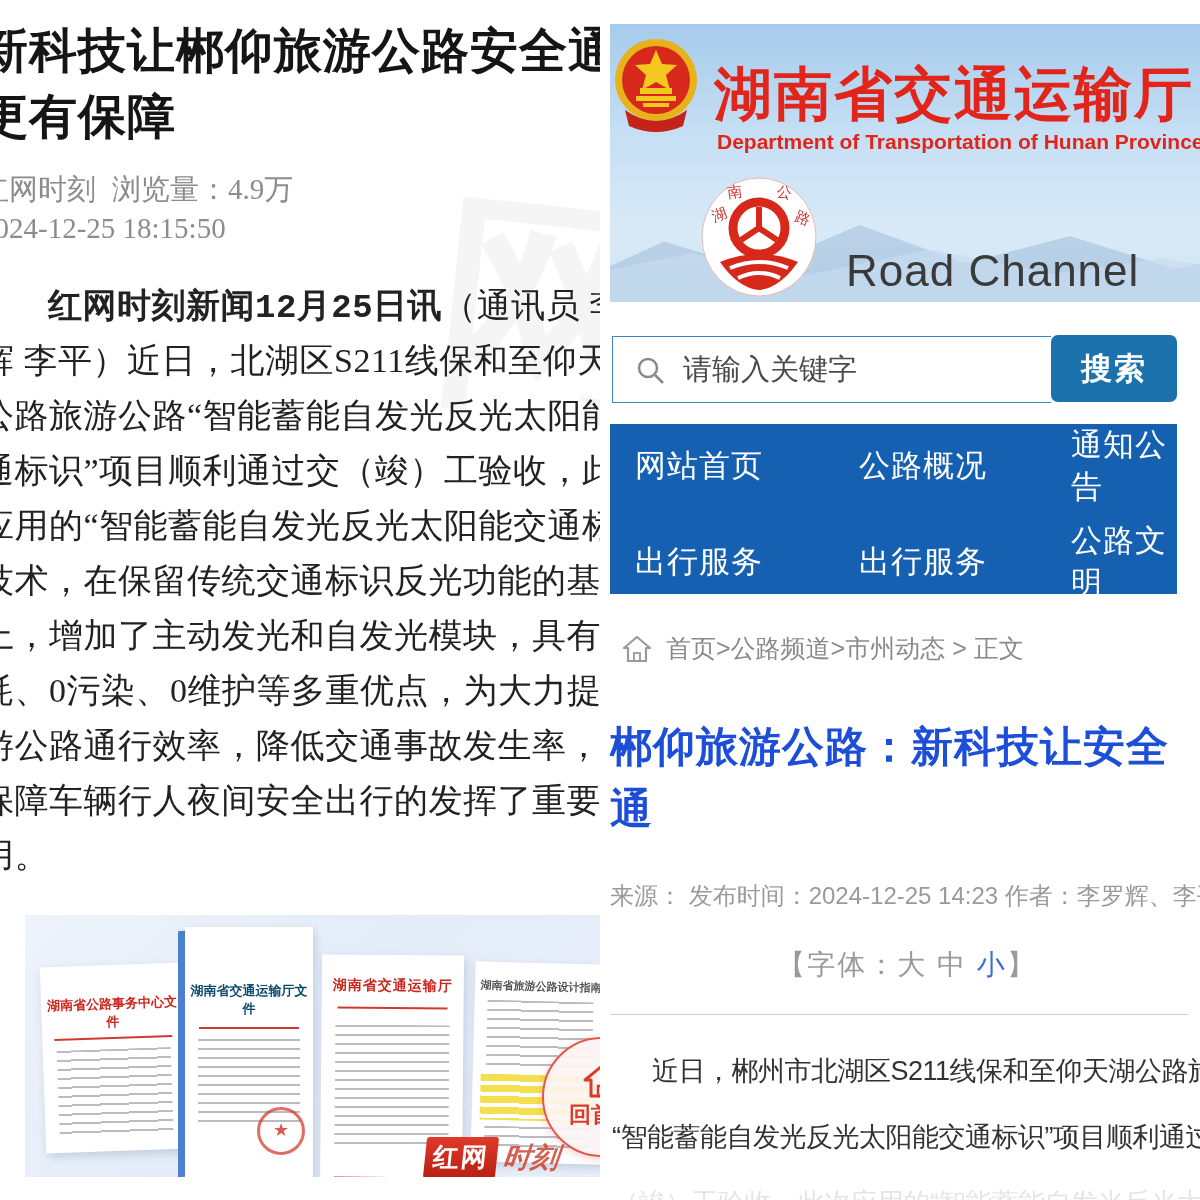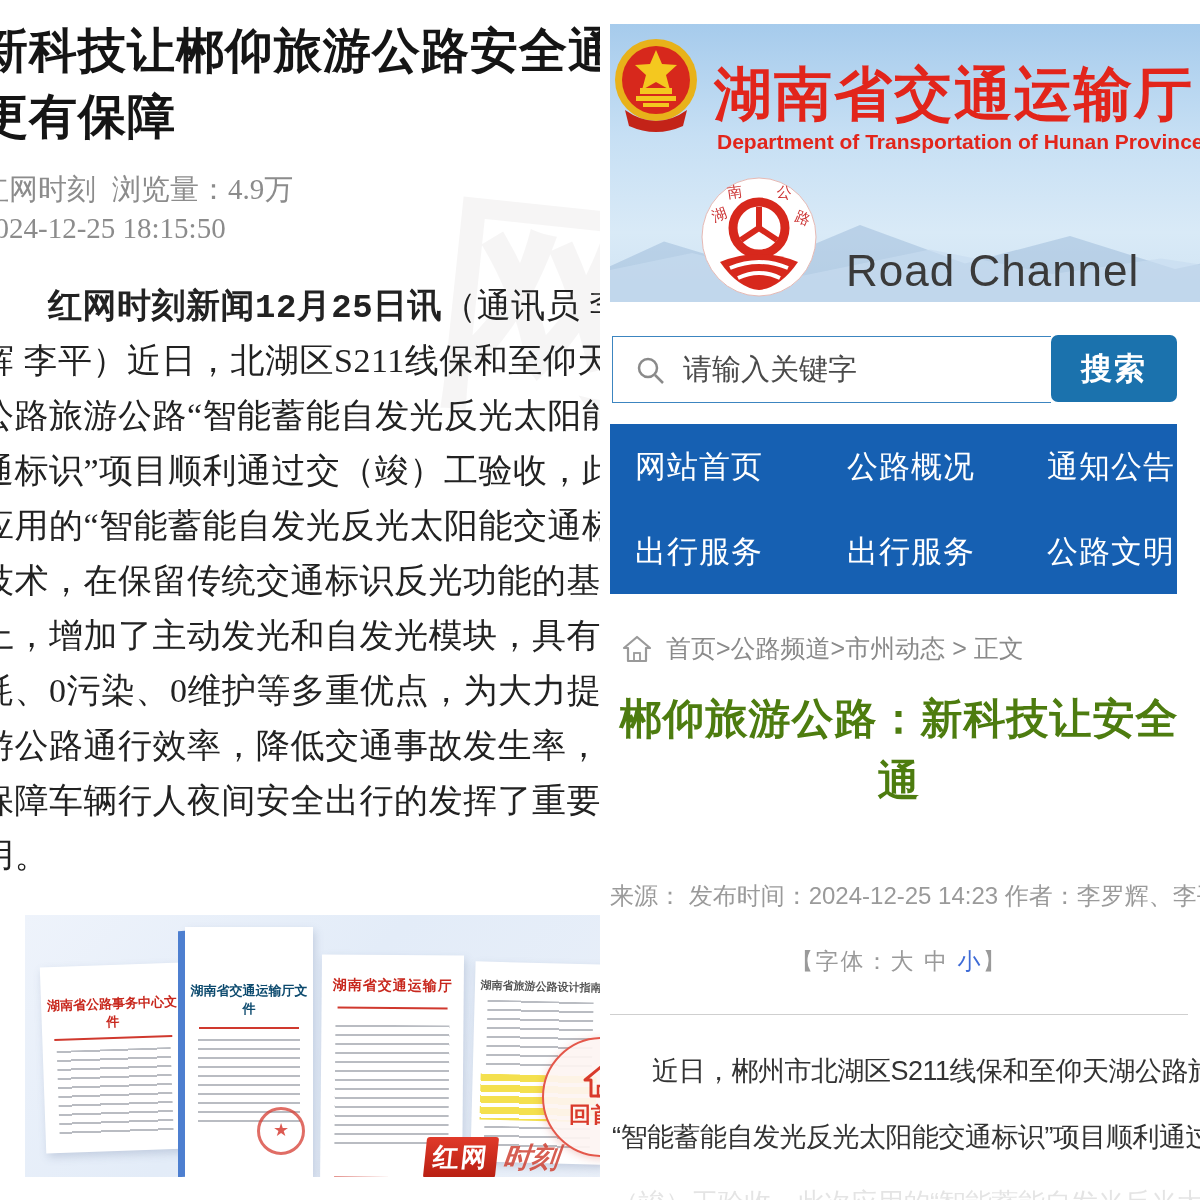--- a/index.html
+++ b/index.html
@@ -90,29 +90,29 @@
       border:1px solid #3c85c0;border-right:none;display:flex;align-items:center;}
   .search-box svg{margin-left:22px;}
   .search-box input{border:none;outline:none;font-size:29px;color:#444;margin-left:16px;width:330px;
       font-family:"Liberation Sans",sans-serif;background:transparent;}
   .search-box input::placeholder{color:#4a4a4a;opacity:1;}
   .search-btn{position:absolute;left:441px;top:0;width:126px;height:67px;background:#1b72ad;
       border-radius:7px;color:#fff;font-size:31px;font-weight:bold;display:flex;align-items:center;
       justify-content:center;letter-spacing:2px;}
   .nav-panel{position:absolute;left:0;top:400px;width:567px;height:170px;background:#1660b2;
       display:grid;grid-template-columns:212px 200px 1fr;grid-template-rows:1fr 1fr;
-      align-items:center;padding-left:25px;box-sizing:border-box;}
+      align-items:center;padding-left:25px;box-sizing:border-box;gap:12px;}
   .nav-item{color:#fff;font-size:31px;letter-spacing:1px;}
   .crumbs{position:absolute;left:12px;top:608px;display:flex;align-items:center;gap:14px;
       font-size:25px;color:#8a8a8a;}
-  .r-title{position:absolute;left:0;top:664px;width:578px;text-align:center;font-size:42px;
-      font-weight:bold;color:#4d7c0f;line-height:62px;letter-spacing:1px;}
+  .r-title{position:absolute;left:0;top:692px;width:578px;font-size:42px;
+      font-weight:bold;color:#1d4ed8;line-height:62px;letter-spacing:1px;}
   .r-meta{position:absolute;left:0;top:856px;width:578px;text-align:center;font-size:24px;color:#9a9a9a;
       white-space:nowrap;}
-  .r-fontbar{position:absolute;left:0;top:922px;width:578px;text-align:center;font-size:23px;color:#9a9a9a;
+  .r-fontbar{position:absolute;left:8px;top:922px;width:578px;text-align:center;font-size:28px;color:#9a9a9a;
       letter-spacing:2px;}
   .r-fontbar .blue{color:#3e6bd6;}
   .r-divider{position:absolute;left:0;top:990px;width:578px;height:1px;background:#cfcfcf;}
   .r-body{position:absolute;left:2px;top:1014px;width:578px;font-size:27px;color:#333;
       letter-spacing:-0.5px;}
   .r-body .rline{height:66px;line-height:66px;white-space:nowrap;}
   .r-body .rline.indent{text-indent:40px;}
   .r-body .rline.faint{opacity:.22;color:#888;}
 </style>
 </head>

